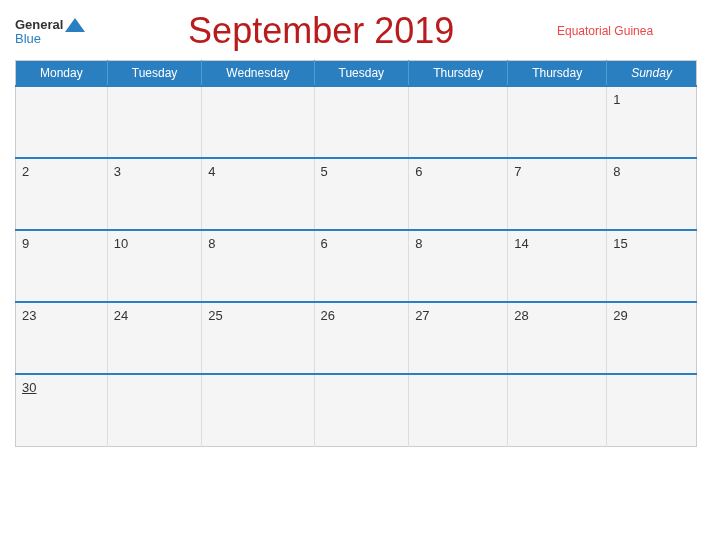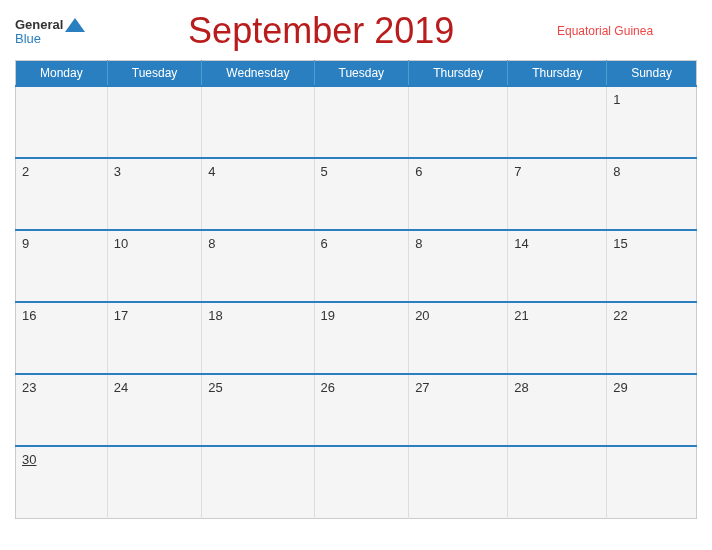--- a/index.html
+++ b/index.html
@@ -71,20 +71,21 @@
       background: #2a7fc1;
       color: #fff;
       font-size: 12px;
       font-weight: normal;
       padding: 5px 24px;
       text-align: left;
       border-right: 1px solid #4a9fd1;
     }
     .calendar-table thead tr th:last-child {
       border-right: none;
+      font-style: italic;
     }
     .calendar-table tbody tr {
       height: 72px;
     }
     .calendar-table tbody tr td {
       vertical-align: top;
       padding: 5px 6px;
       font-size: 13px;
       color: #333;
       background: #f5f5f5;
@@ -155,29 +156,20 @@
         <tr>
           <td>9</td>
           <td>10</td>
           <td>8</td>
           <td>6</td>
           <td>8</td>
           <td>14</td>
           <td>15</td>
         </tr>
         <tr>
-          <td>16</td>
-          <td>17</td>
-          <td>18</td>
-          <td>19</td>
-          <td>20</td>
-          <td>21</td>
-          <td>22</td>
-        </tr>
-        <tr>
           <td>23</td>
           <td>24</td>
           <td>25</td>
           <td>26</td>
           <td>27</td>
           <td>28</td>
           <td>29</td>
         </tr>
         <tr>
           <td>30</td>

